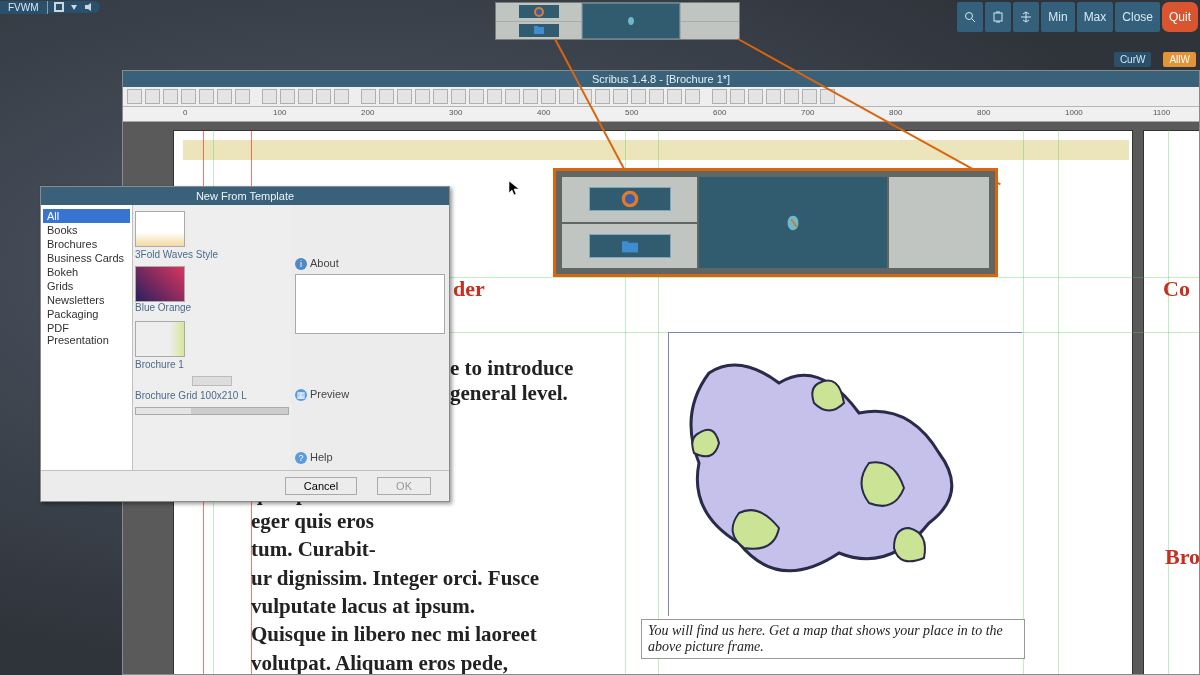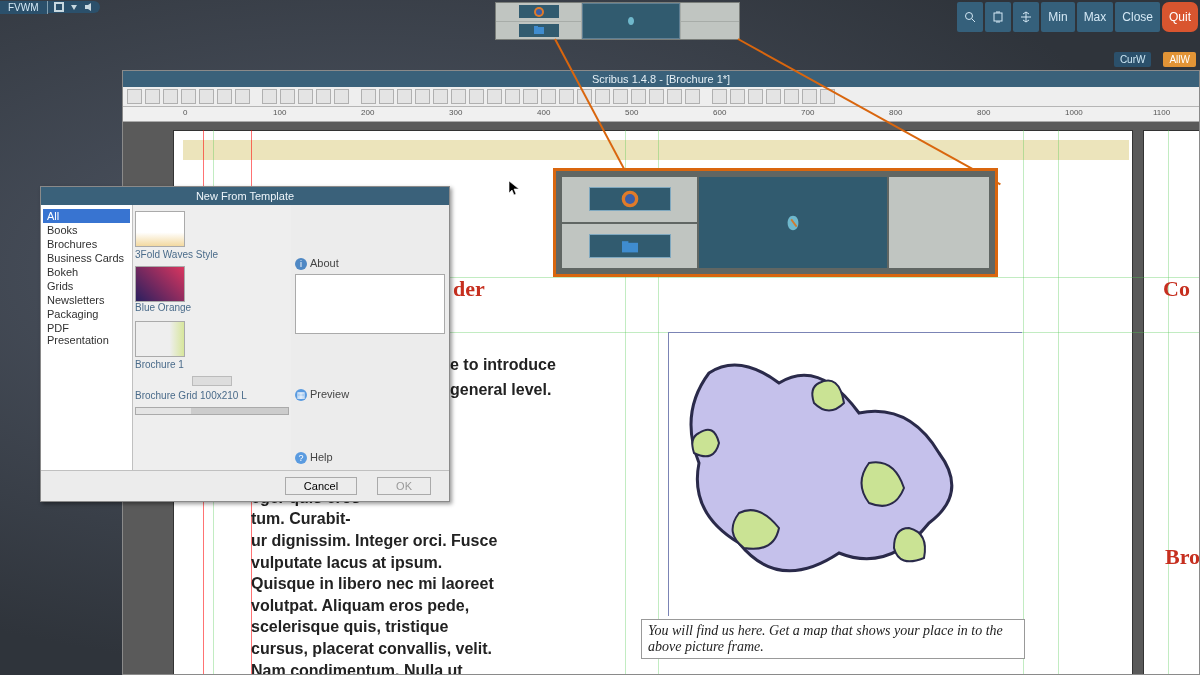--- a/index.html
+++ b/index.html
@@ -44,21 +44,21 @@
   .sc-ruler-h { background:#f0f0f0; border-bottom:1px solid #aaa; height:15px; position:relative; font-size:8px; color:#555; }
   .sc-ruler-h span { position:absolute; top:1px; }
   .sc-canvas { flex:1; background:#5a5a5a; position:relative; overflow:hidden; }
   .page { position:absolute; background:#fff; border:1px solid #333; }
 
   
   .doc-grid-v, .doc-grid-h { position:absolute; background: rgba(80,200,80,0.35); }
   .doc-guide { position:absolute; background: rgba(255,0,0,0.55); }
   .hdr-band { position:absolute; background:#ece4bb; }
   .hdr-text { font-family: Georgia, serif; color:#c62f1f; font-weight:bold; font-size:22px; }
-  .body-text { position:absolute; font-family:Liberation Sans, sans-serif; font-weight:bold; font-size:16px; color:#222; line-height:1.35; }
+  .body-text { position:absolute; font-family:Liberation Serif, serif; font-weight:bold; font-size:21px; color:#222; line-height:1.35; }
   .caption { position:absolute; border:1px solid #999; font-family:Georgia,serif; font-style:italic; font-size:14px; padding:3px 6px; color:#222; background:#fff; }
   .map-box { position:absolute; border:1px solid #7b84b5; background:#fff; }
 
   
   .dlg { position:absolute; top:186px; left:40px; width:410px; height:316px; background:#ececec; border:1px solid #8a8a8a; display:flex; flex-direction:column; box-shadow: 2px 2px 4px rgba(0,0,0,0.4); }
   .dlg-title { background:#3a617a; color:#eef5fa; text-align:center; padding:3px 0; font-size:11px; }
   .dlg-body { flex:1; display:flex; }
   .dlg-cats { width:92px; border-right:1px solid #c0c0c0; padding:4px 2px; background:#fff; }
   .dlg-cats div { padding:1px 4px; font-size:11px; color:#303030; }
   .dlg-cats .sel { background:#3874d1; color:#fff; }

